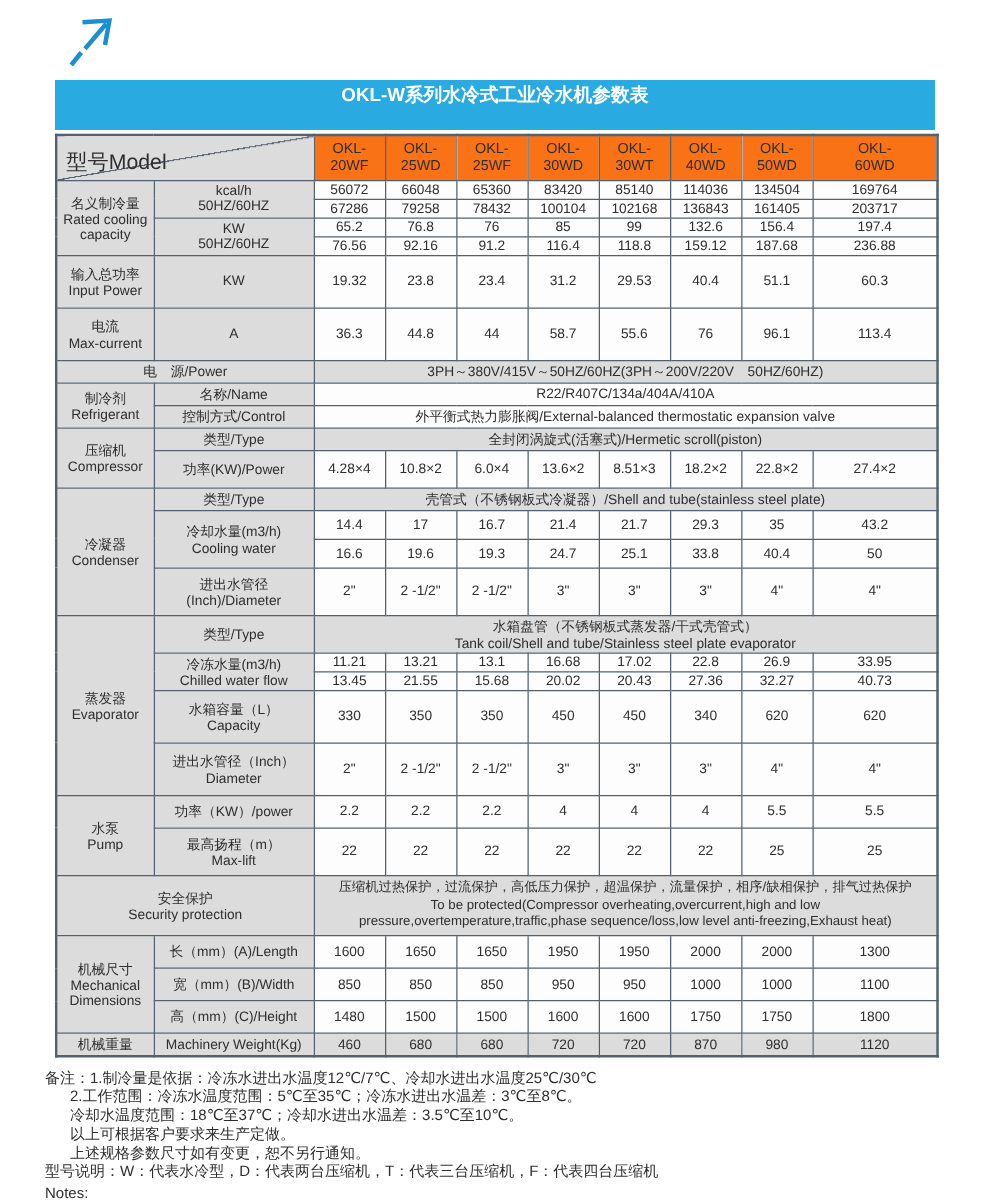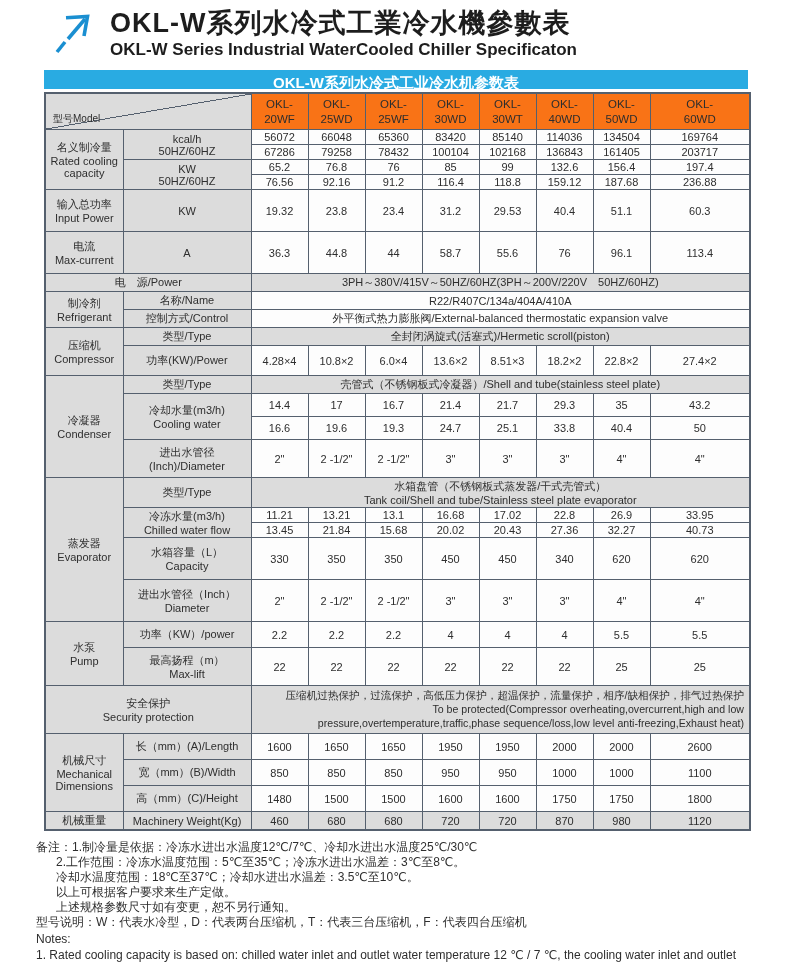--- a/index.html
+++ b/index.html
@@ -8,61 +8,57 @@
   .prew{white-space:pre-wrap;}
 
   
   .page-header{display:flex;align-items:flex-start;padding:8px 0 6px 50px;}
   .logo{margin:4px 14px 0 0;flex:0 0 auto;}
   .title-zh{font-size:27px;font-weight:bold;color:#1d1d1d;margin:0;line-height:1.15;letter-spacing:1px;}
   .title-en{font-size:17px;font-weight:600;color:#1d1d1d;margin:1px 0 0 0;line-height:1.2;}
 
   
   .table-wrap{margin:4px 42px 0 44px;}
-  .banner{height:19px;line-height:26px;text-align:center;color:#ffffff;font-size:15px;font-weight:bold;margin-bottom:3px;}
+  .banner{height:40px;line-height:26px;text-align:center;color:#ffffff;font-size:15px;font-weight:bold;margin-bottom:3px;}
 
   table{border-collapse:collapse;table-layout:fixed;width:100%;border:2px solid #55606e;}
   col.c-grp{width:78px;} col.c-item{width:128px;} col.c-val{width:57px;} col.c-last{width:100px;}
   td{border:1px solid #55606e;font-size:11px;text-align:center;vertical-align:middle;
      padding:3px 2px;overflow:hidden;}
   td.lbl{background:#dcdcdc;}
   td.gray{background:#dcdcdc;}
   td.val{background:#fdfdfd;}
   td.model{background:#f97316;font-size:11.5px;line-height:1.25;white-space:pre-line;}
   tr.compact td{padding:1px 2px;}
   tr.roomy td{padding:7px 2px;}
   tr.mid td{padding:5px 2px;}
-  td.security-val{text-align:right;padding:3px 5px;line-height:1.3;font-size:10.6px;}
+  td.security-val{text-align:center;padding:3px 5px;line-height:1.3;font-size:10.6px;}
 
   
   td.corner{position:relative;height:30px;background:#dcdcdc;padding:0;
     background-image:linear-gradient(to bottom right,transparent 49.3%,#55606e 49.3%,#55606e 50.7%,transparent 50.7%);}
-  .corner-model{position:absolute;left:7px;bottom:3px;font-size:10px;}
+  .corner-model{position:absolute;left:7px;bottom:3px;font-size:17px;}
   .corner-items{position:absolute;right:34px;top:3px;font-size:11.5px;margin-top:39px;}
 
   
   .notes{padding:9px 30px 6px 36px;}
   .notes-zh{font-size:12px;line-height:1.25;color:#2e2e2e;}
   .notes-en{font-size:12px;line-height:1.27;color:#2e2e2e;margin-top:2px;}
 </style>
 </head>
 <body>
 
 <div class="page">
 
   <div class="page-header">
     <svg class="logo" width="46" height="42" viewBox="0 0 46 42">
       <path d="M7 40 L15 30" stroke="#1a8fd1" stroke-width="3.6" fill="none" stroke-linecap="butt"></path>
       <path d="M18 27 L35 7" stroke="#1a8fd1" stroke-width="3.6" fill="none" stroke-linecap="butt"></path>
       <path d="M16 5.8 L37.5 4.5 L34 24" stroke="#1a8fd1" stroke-width="3.6" fill="none" stroke-linejoin="miter"></path>
     </svg>
-    <div>
-      <h1 class="title-zh">OKL-W系列水冷式工業冷水機參數表</h1>
-      <h2 class="title-en">OKL-W Series Industrial WaterCooled Chiller Specificaton</h2>
-    </div>
   </div>
 
   <div class="table-wrap">
     <div class="banner" style="background: rgb(41, 171, 226);">OKL-W系列水冷式工业冷水机参数表</div>
 
     <table>
       <colgroup>
         <col class="c-grp">
           <col class="c-item">
         <col class="c-val">
@@ -264,21 +260,21 @@
             <td class="val">13.21</td>
             <td class="val">13.1</td>
             <td class="val">16.68</td>
             <td class="val">17.02</td>
             <td class="val">22.8</td>
             <td class="val">26.9</td>
             <td class="val">33.95</td>
           </tr>
         <tr class="compact">
             <td class="val">13.45</td>
-            <td class="val">21.84</td>
+            <td class="val">21.55</td>
             <td class="val">15.68</td>
             <td class="val">20.02</td>
             <td class="val">20.43</td>
             <td class="val">27.36</td>
             <td class="val">32.27</td>
             <td class="val">40.73</td>
           </tr>
         <tr class="roomy">
           <td class="lbl pre">水箱容量（L）
 Capacity</td>
@@ -343,21 +339,21 @@
 Mechanical
 Dimensions</td>
           <td class="lbl">长（mm）(A)/Length</td>
         <td class="val">1600</td>
             <td class="val">1650</td>
             <td class="val">1650</td>
             <td class="val">1950</td>
             <td class="val">1950</td>
             <td class="val">2000</td>
             <td class="val">2000</td>
-            <td class="val">2600</td>
+            <td class="val">1300</td>
           </tr>
         <tr class="mid">
           <td class="lbl">宽（mm）(B)/Width</td>
         <td class="val">850</td>
             <td class="val">850</td>
             <td class="val">850</td>
             <td class="val">950</td>
             <td class="val">950</td>
             <td class="val">1000</td>
             <td class="val">1000</td>

